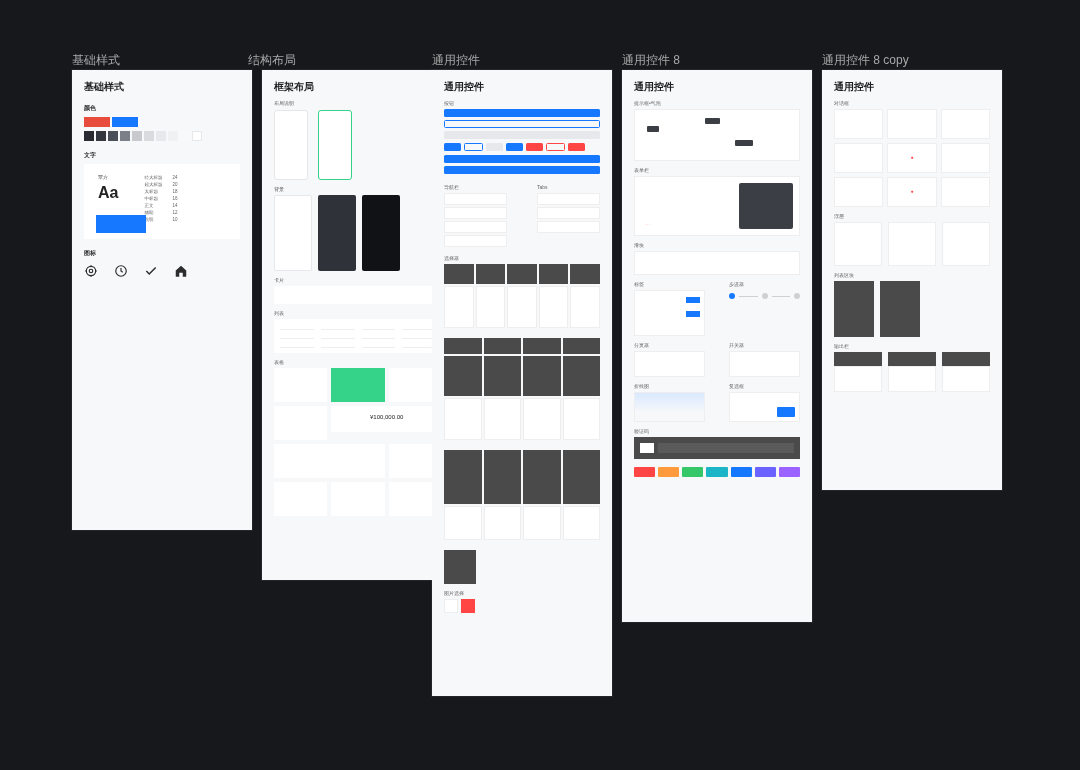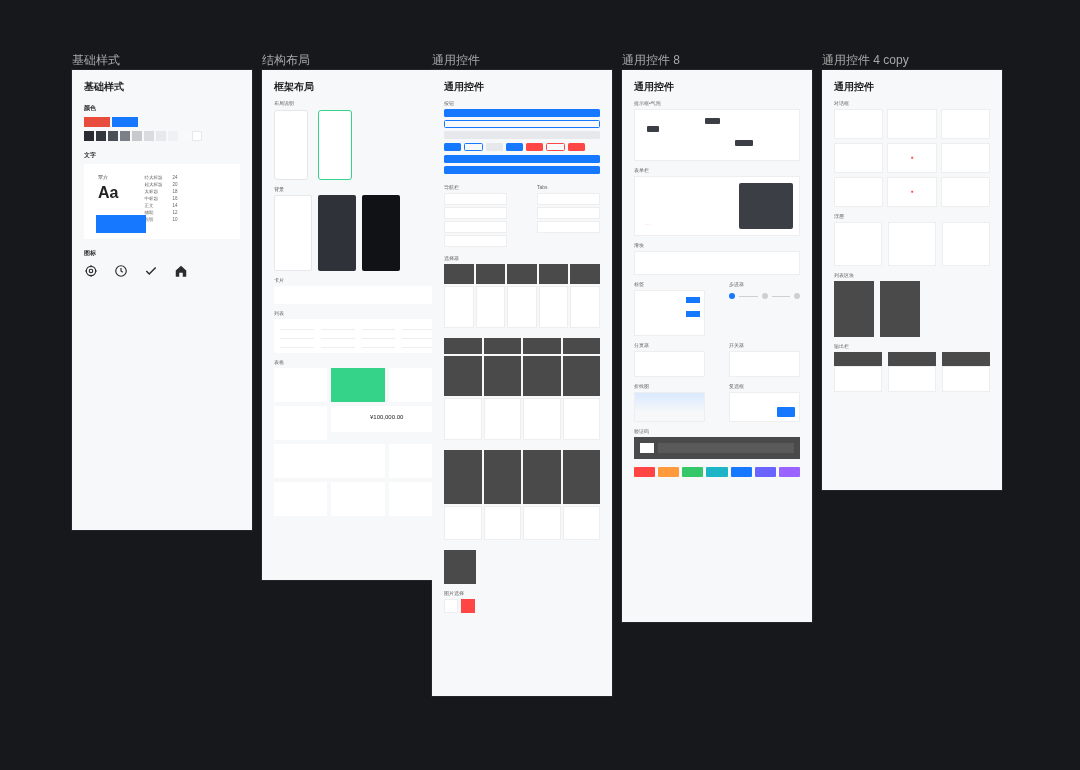--- a/index.html
+++ b/index.html
@@ -160,21 +160,21 @@
         <svg class="ico" viewBox="0 0 24 24" fill="none" stroke="currentColor" stroke-width="2.5">
             <path d="M4 12l5 5L20 6"></path>
           </svg>
         <svg class="ico" viewBox="0 0 24 24" fill="currentColor">
             <path d="M3 11l9-8 9 8v10a1 1 0 0 1-1 1h-5v-7h-6v7H4a1 1 0 0 1-1-1z"></path>
           </svg>
       </div>
     </div>
   </div>
 
-  <div class="col-title" style="left:262px">结构布局</div>
+  <div class="col-title" style="left:248px">结构布局</div>
   <div class="artboard" style="left:262px;width:192px;height:510px">
     <div class="art-pad">
       <div class="h1">框架布局</div>
       <div class="h3">布局说明</div>
       <div class="phones">
         <div class="phone"></div>
         <div class="phone phone-outline"></div>
       </div>
 
       <div class="h3">背景</div>
@@ -392,21 +392,21 @@
         <span class="tag" style="background:#ff9a3d"></span>
         <span class="tag" style="background:#35c76a"></span>
         <span class="tag" style="background:#1cb4c7"></span>
         <span class="tag" style="background:#1678ff"></span>
         <span class="tag" style="background:#6a63ff"></span>
         <span class="tag" style="background:#9a63ff"></span>
       </div>
     </div>
   </div>
 
-  <div class="col-title" style="left:822px">通用控件 4 copy</div>
+  <div class="col-title" style="left:822px">通用控件 8 copy</div>
   <div class="artboard" style="left:822px;width:180px;height:420px">
     <div class="art-pad">
       <div class="h1">通用控件</div>
 
       <div class="h3">对话框</div>
       <div class="cardgrid">
         <div class="carditem"></div>
         <div class="carditem"></div>
         <div class="carditem"></div>
         <div class="carditem"></div>

